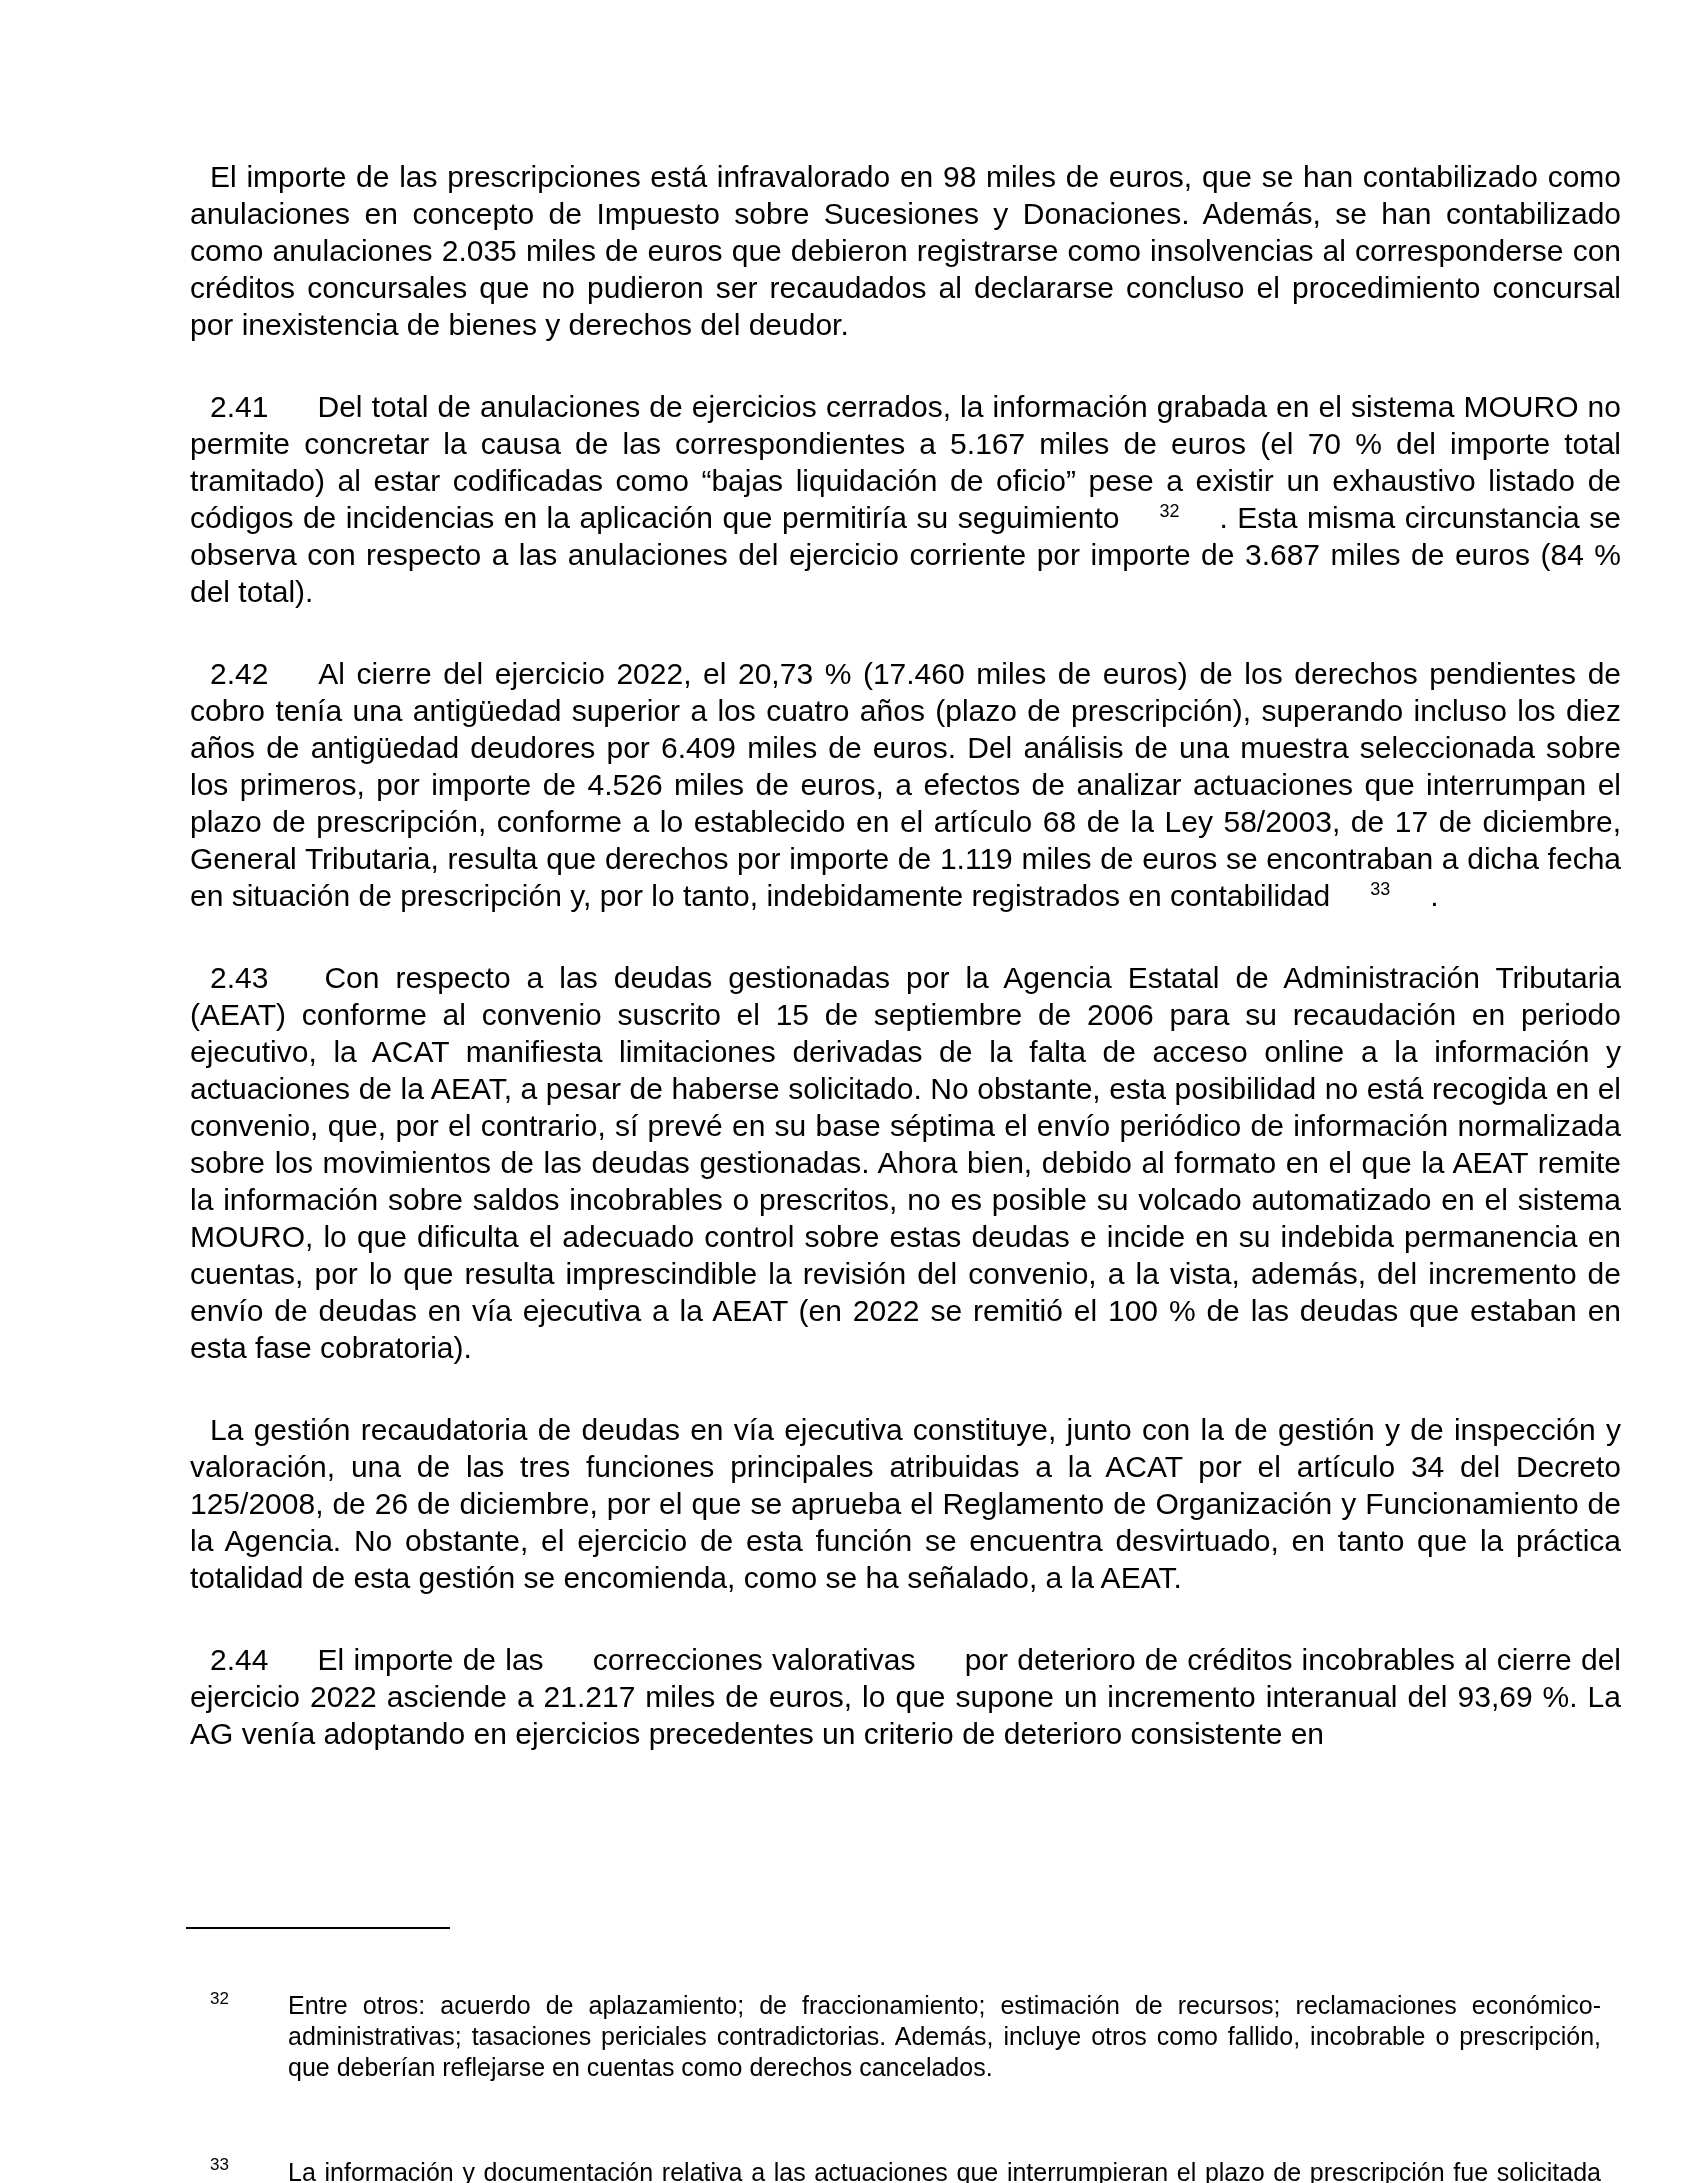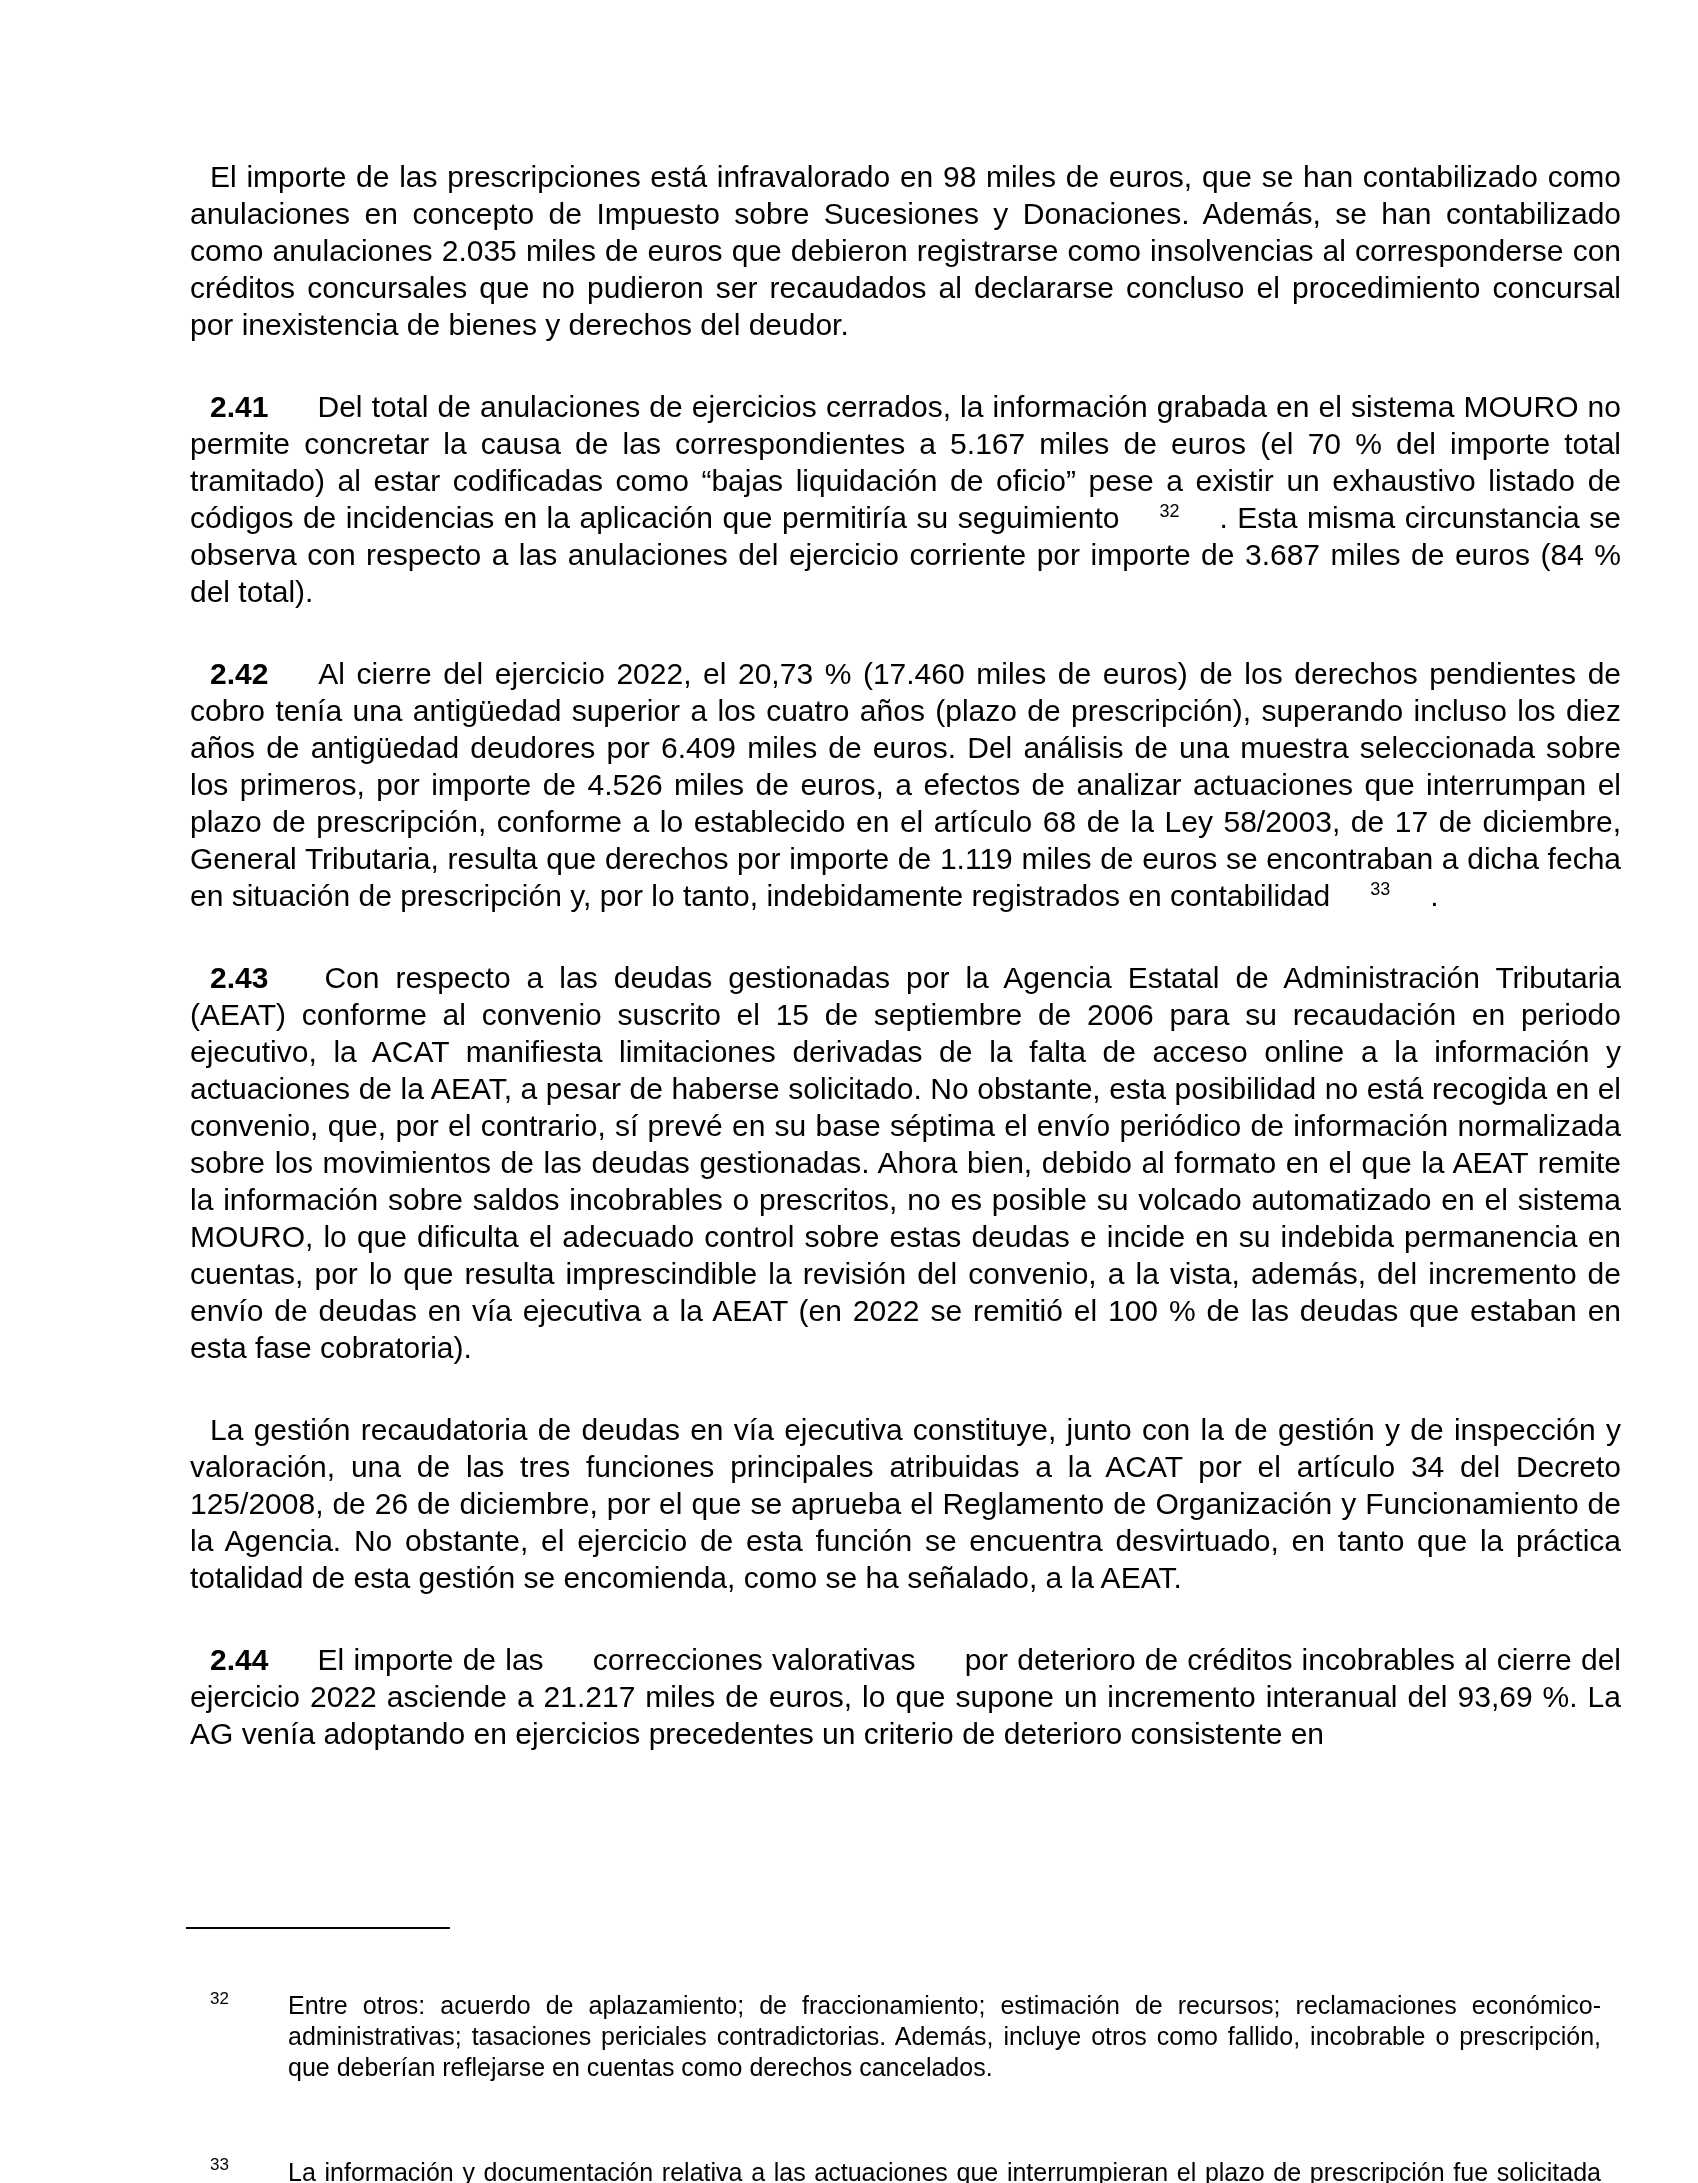--- a/index.html
+++ b/index.html
@@ -17,21 +17,21 @@
     position: absolute;
     left: 94px;
     right: 94px;
     top: 62px;
     font-size: 30px;
     line-height: 37px;
     text-align: justify;
   }
   .par { margin-bottom: 37px; }
   .par:last-child { margin-bottom: 0; }
-  .par-num { font-weight: bold; }
+  .par-num { font-weight: normal; }
   .fn-ref {
     font-size: 60%;
     vertical-align: super;
     line-height: 0;
   }
   .underline { }
   .footnotes {
     position: absolute;
     left: 94px;
     right: 94px;

